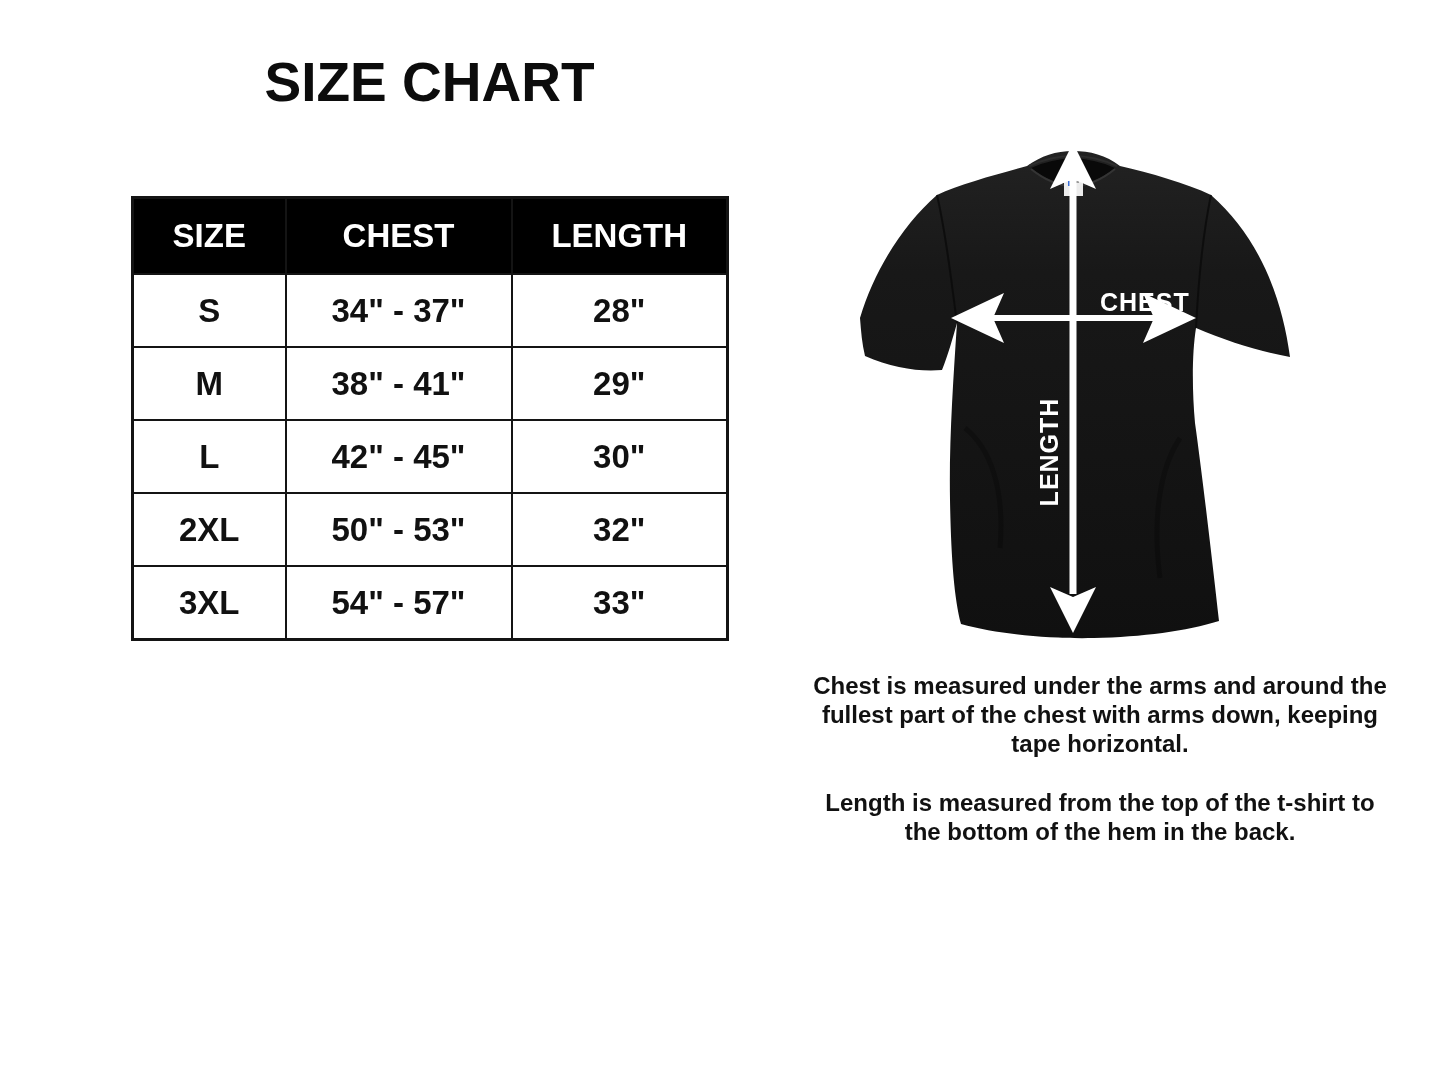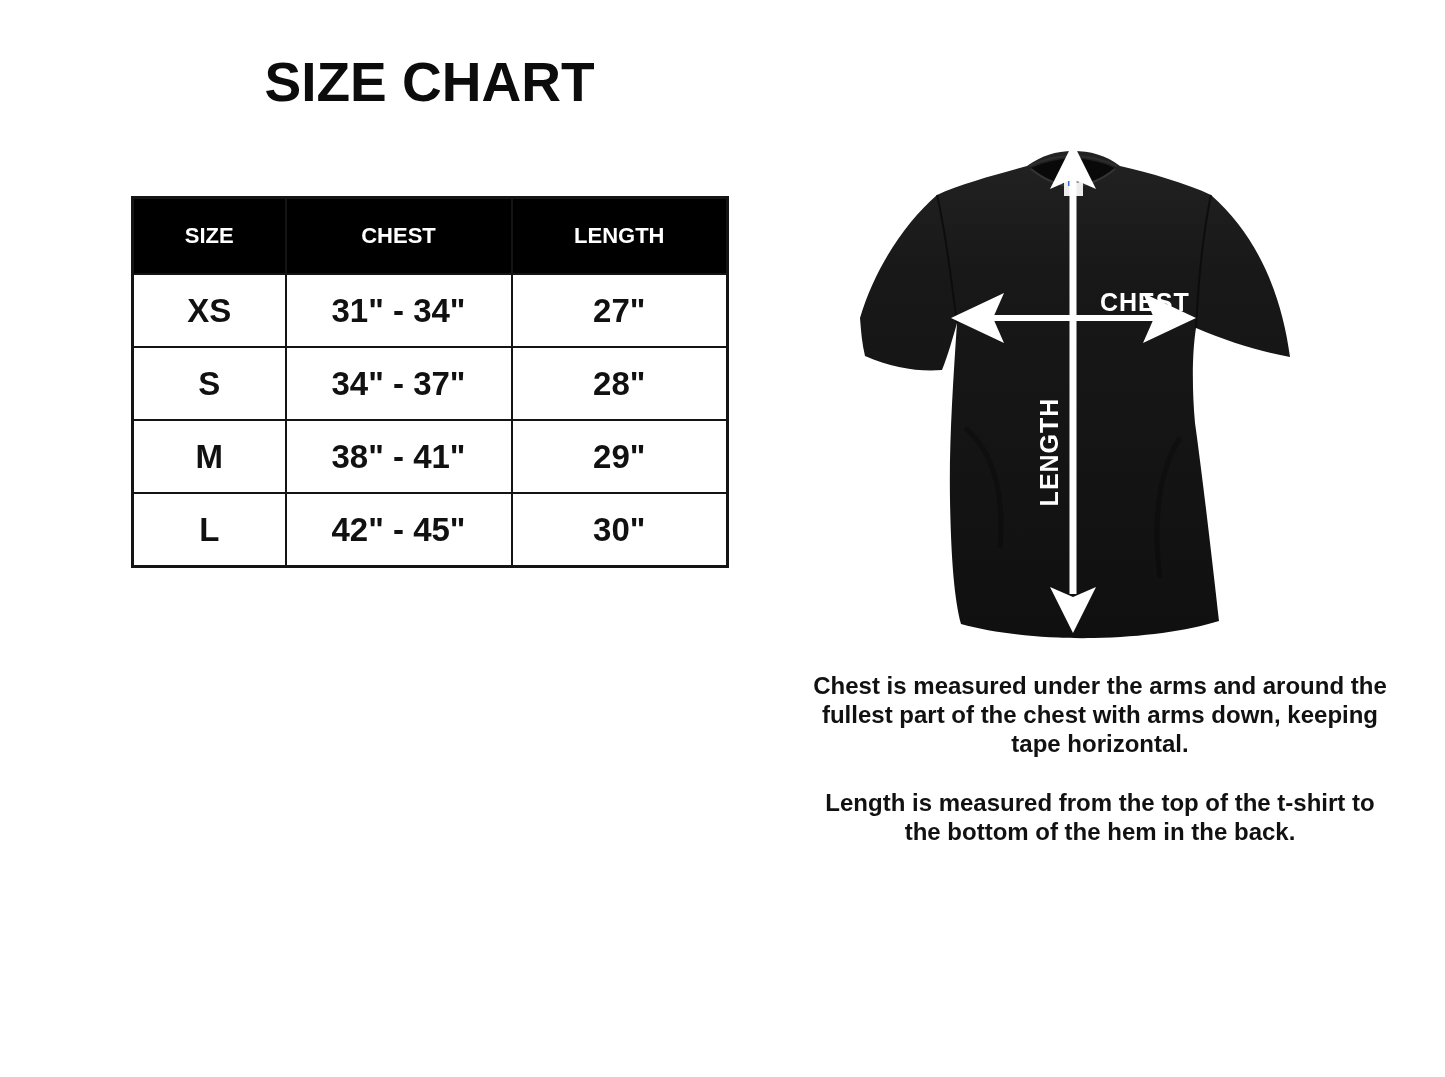--- a/index.html
+++ b/index.html
@@ -51,21 +51,21 @@
     border: 2px solid #141414;
     text-align: center;
     vertical-align: middle;
     font-weight: bold;
     padding: 0;
   }
   .size-table thead th {
     background: #000000;
     color: #ffffff;
     height: 74px;
-    font-size: 22px;
+    font-size: 33px;
   }
   .size-table tbody td {
     background: #ffffff;
     color: #111111;
     height: 71px;
     font-size: 33px;
   }
   
   .shirt-wrap {
     position: absolute;
@@ -111,38 +111,43 @@
     </colgroup>
     <thead>
       <tr>
         <th>SIZE</th>
         <th>CHEST</th>
         <th>LENGTH</th>
       </tr>
     </thead>
     <tbody>
       <tr>
-        <td>XS</td>
-        <td>31" - 34"</td>
-        <td>27"</td>
-      </tr>
-      <tr>
         <td>S</td>
         <td>34" - 37"</td>
         <td>28"</td>
       </tr>
       <tr>
         <td>M</td>
         <td>38" - 41"</td>
         <td>29"</td>
       </tr>
       <tr>
         <td>L</td>
         <td>42" - 45"</td>
         <td>30"</td>
+      </tr>
+      <tr>
+        <td>2XL</td>
+        <td>50" - 53"</td>
+        <td>32"</td>
+      </tr>
+      <tr>
+        <td>3XL</td>
+        <td>54" - 57"</td>
+        <td>33"</td>
       </tr>
     </tbody>
   </table>
 
   <div class="shirt-wrap">
     <svg width="470" height="540" viewBox="0 0 470 540" xmlns="http://www.w3.org/2000/svg">
       <defs>
         <linearGradient id="shirtGrad" x1="0" y1="0" x2="0" y2="1">
           <stop offset="0" stop-color="#222222"></stop>
           <stop offset="0.25" stop-color="#181818"></stop>

